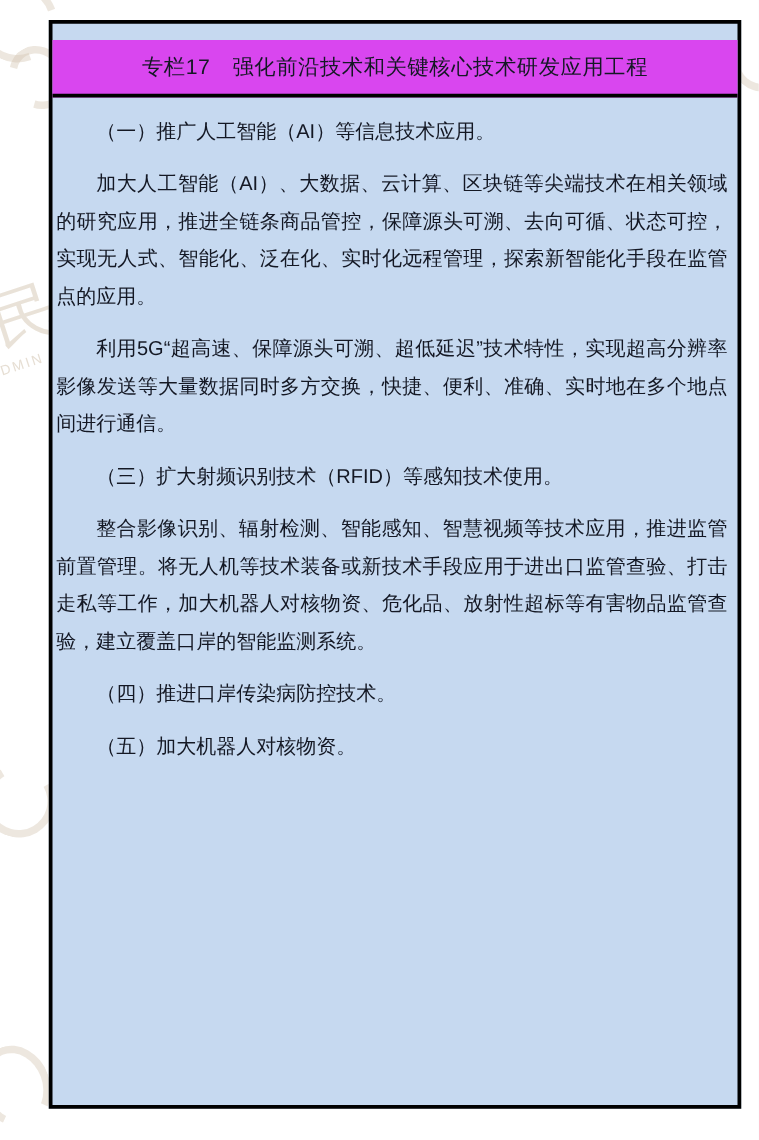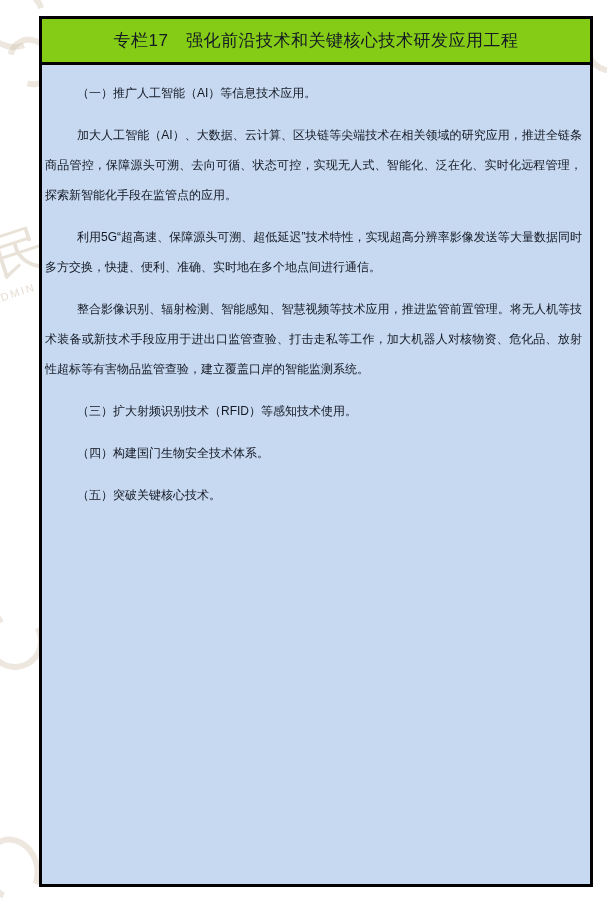--- a/index.html
+++ b/index.html
@@ -45,33 +45,34 @@
     left: 39px; top: 16px;
     width: 554px; height: 871px;
     box-sizing: border-box;
     border: 3px solid #000000;
     background: #c6d9f0;
     z-index: 1;
   }
   .column-header {
     box-sizing: border-box;
     height: 46px;
-    background: #84cc16;
+    background: #d946ef;
     border-bottom: 3px solid #000000;
     display: flex;
     align-items: center;
     justify-content: center;
     font-size: 17px;
     letter-spacing: 0.5px;
     color: #141824;
+    margin-top: 13px;
   }
   .column-body {
     box-sizing: border-box;
     padding: 1px 8px 2px 3px;
-    font-size: 12px;
+    font-size: 16px;
     line-height: 30px;
     color: #141824;
     text-align: justify;
   }
   .column-body p {
     margin: 12px 0;
     text-indent: 32px;
   }
 </style>
 </head>
@@ -93,22 +94,22 @@
     <div class="column-header">
       <span>专栏17　强化前沿技术和关键核心技术研发应用工程</span>
     </div>
 
     <div class="column-body">
       <p>（一）推广人工智能（AI）等信息技术应用。</p>
       <p>加大人工智能（AI）、大数据、云计算、区块链等尖端技术在相关领域的研究应用，推进全链条商品管控，保障源头可溯、去向可循、状态可控，实现无人式、智能化、泛在化、实时化远程管理，探索新智能化手段在监管点的应用。</p>
 
       <p>利用5G“超高速、保障源头可溯、超低延迟”技术特性，实现超高分辨率影像发送等大量数据同时多方交换，快捷、便利、准确、实时地在多个地点间进行通信。</p>
 
+      <p>（三）扩大射频识别技术（RFID）等感知技术使用。</p>
       <p>整合影像识别、辐射检测、智能感知、智慧视频等技术应用，推进监管前置管理。将无人机等技术装备或新技术手段应用于进出口监管查验、打击走私等工作，加大机器人对核物资、危化品、放射性超标等有害物品监管查验，建立覆盖口岸的智能监测系统。</p>
-      <p>（三）扩大射频识别技术（RFID）等感知技术使用。</p>
 
-      <p>（四）构建国门生物安全技术体系。</p>
+      <p>（四）推进口岸传染病防控技术。</p>
 
-      <p>（五）突破关键核心技术。</p>
+      <p>（五）加大机器人对核物资。</p>
     </div>
 
   </div>
 </div>
 
 </body></html>

